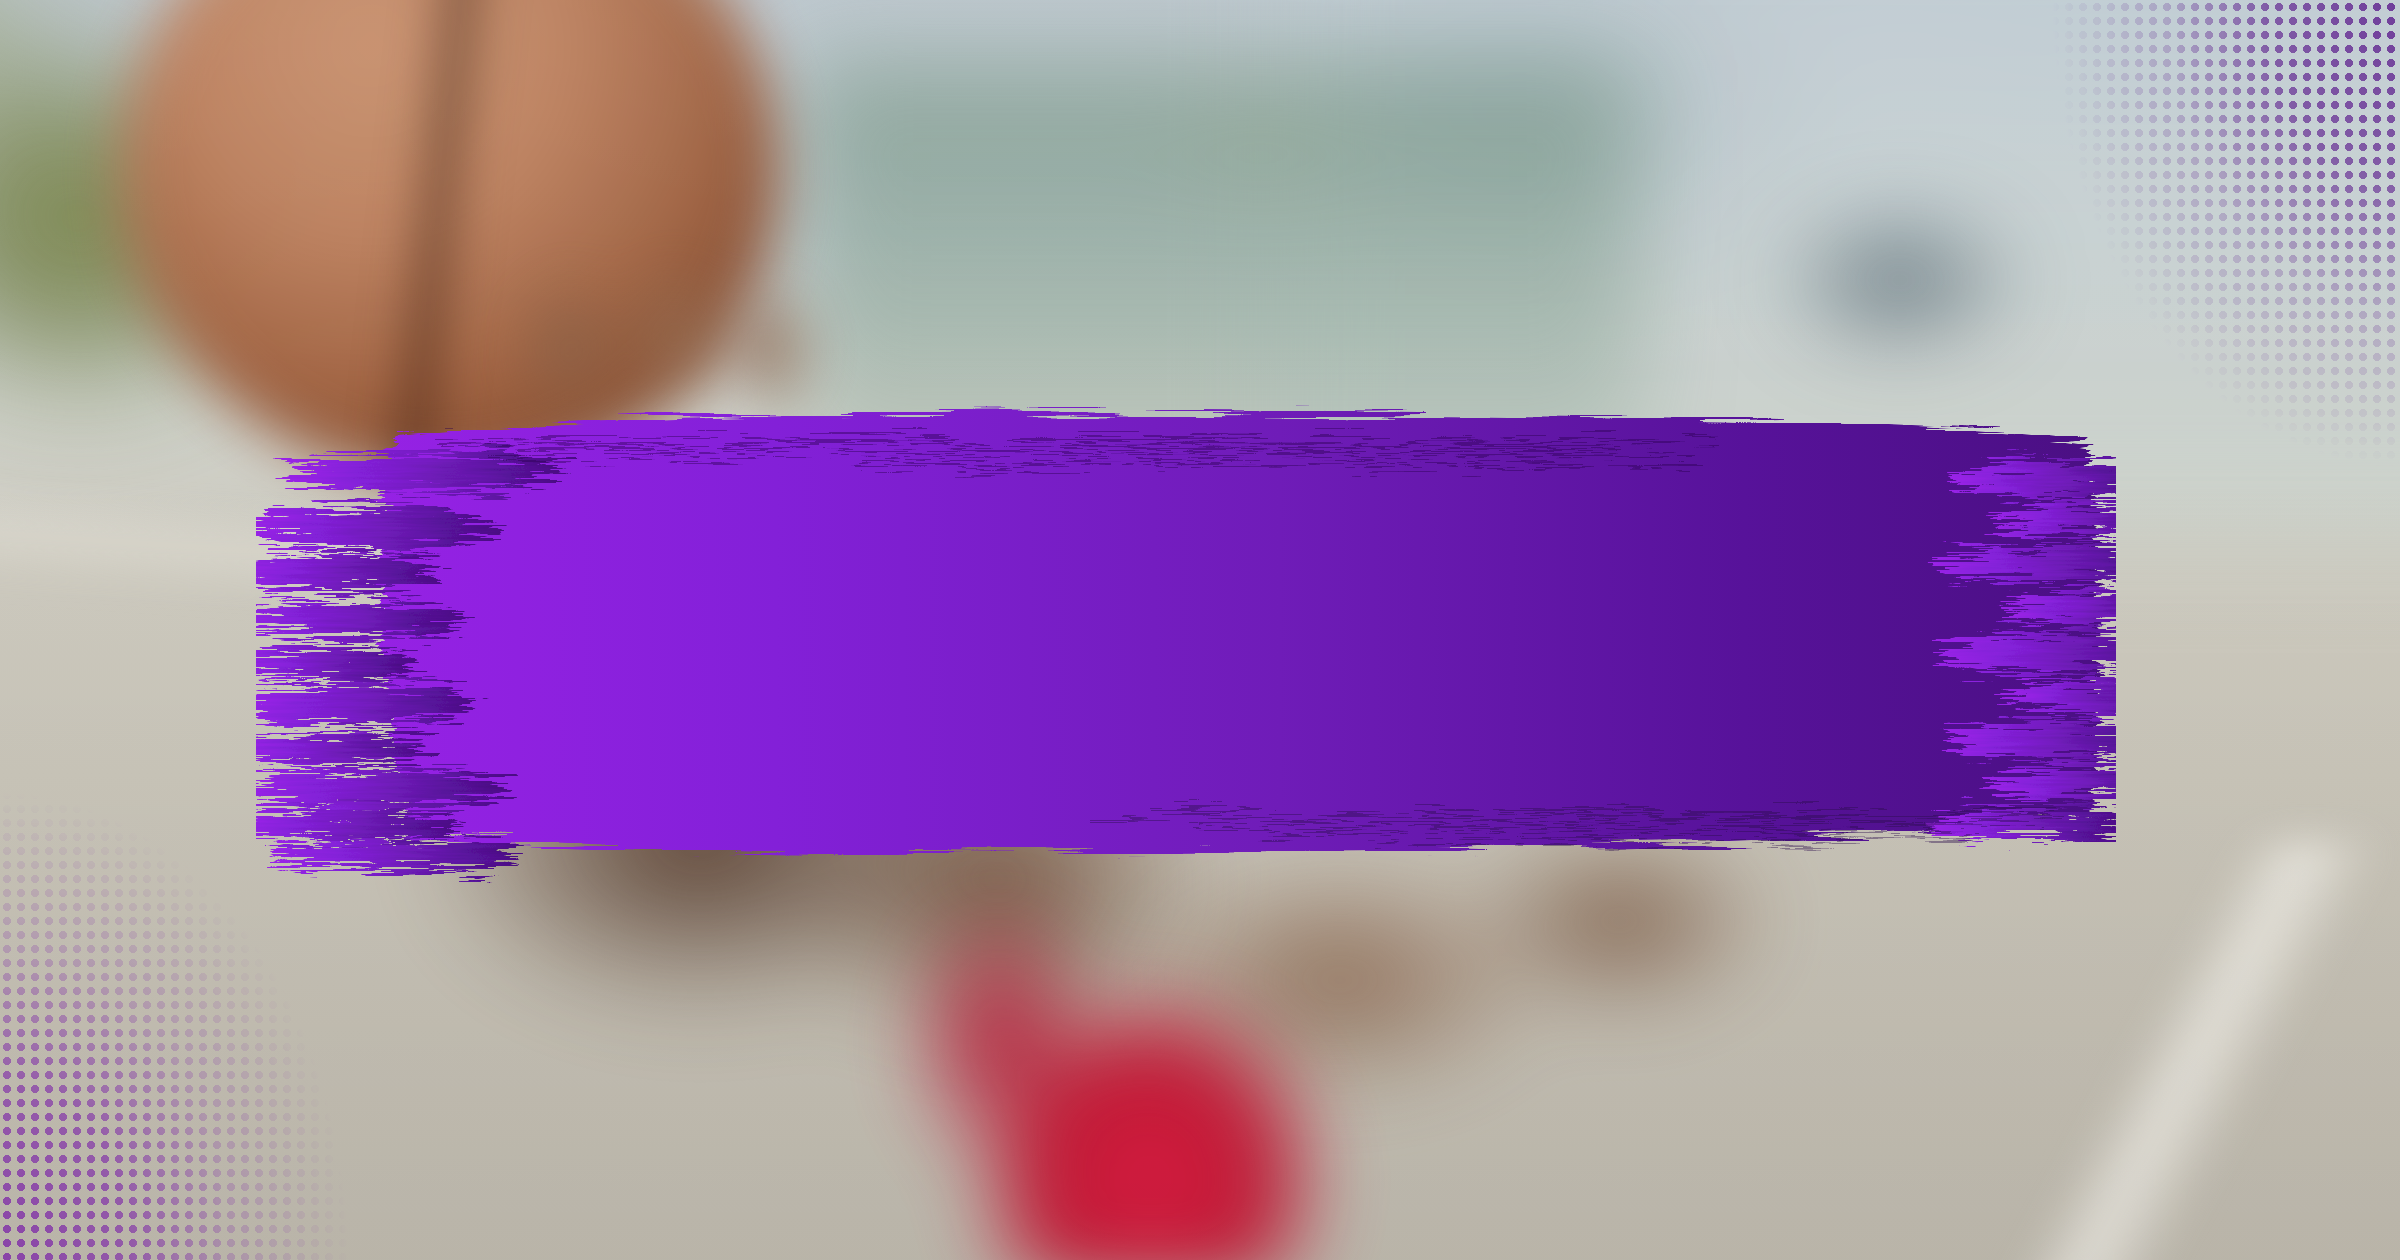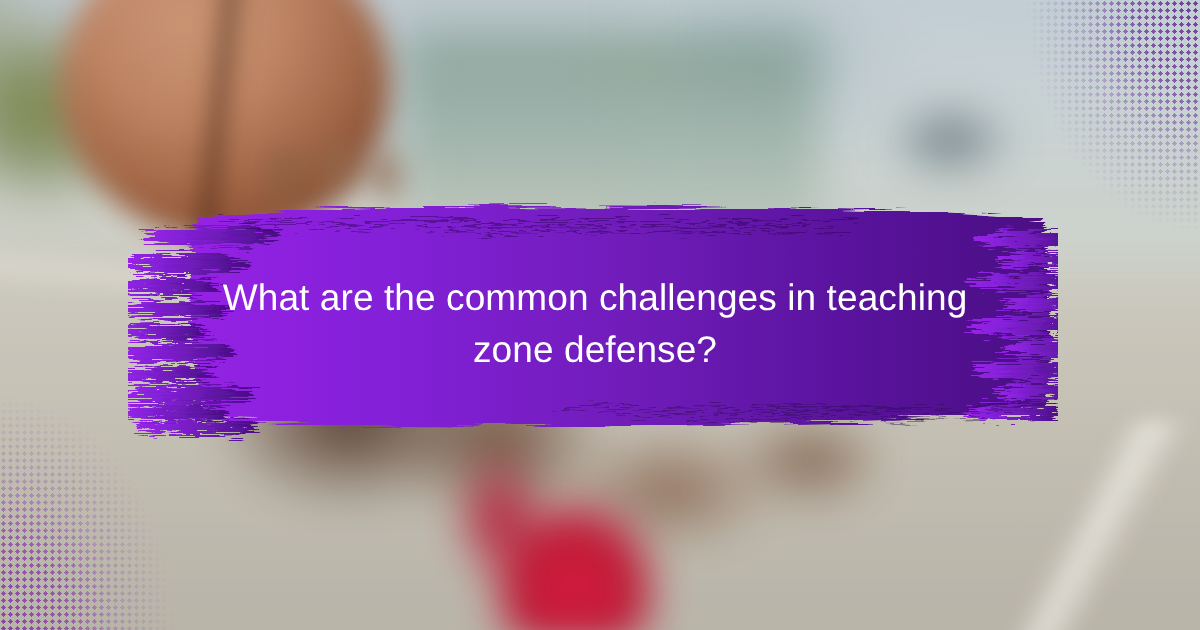--- a/index.html
+++ b/index.html
@@ -335,16 +335,14 @@
         <rect x="90" y="28" width="640" height="2.2" fill="#2c0550"></rect>
         <rect x="120" y="34" width="560" height="1.6" fill="#2c0550"></rect>
         <rect x="300" y="40" width="420" height="1.4" fill="#2c0550"></rect>
         <rect x="420" y="214" width="480" height="2.4" fill="#2a0a4c"></rect>
         <rect x="470" y="221" width="420" height="1.6" fill="#2a0a4c"></rect>
         <rect x="560" y="227" width="300" height="1.3" fill="#2a0a4c"></rect>
       </g>
     </svg>
   </div>
 
-  <div class="headline">What are the common challenges in teaching
-zone defense?</div>
 
 </div>
 
 </body></html>

